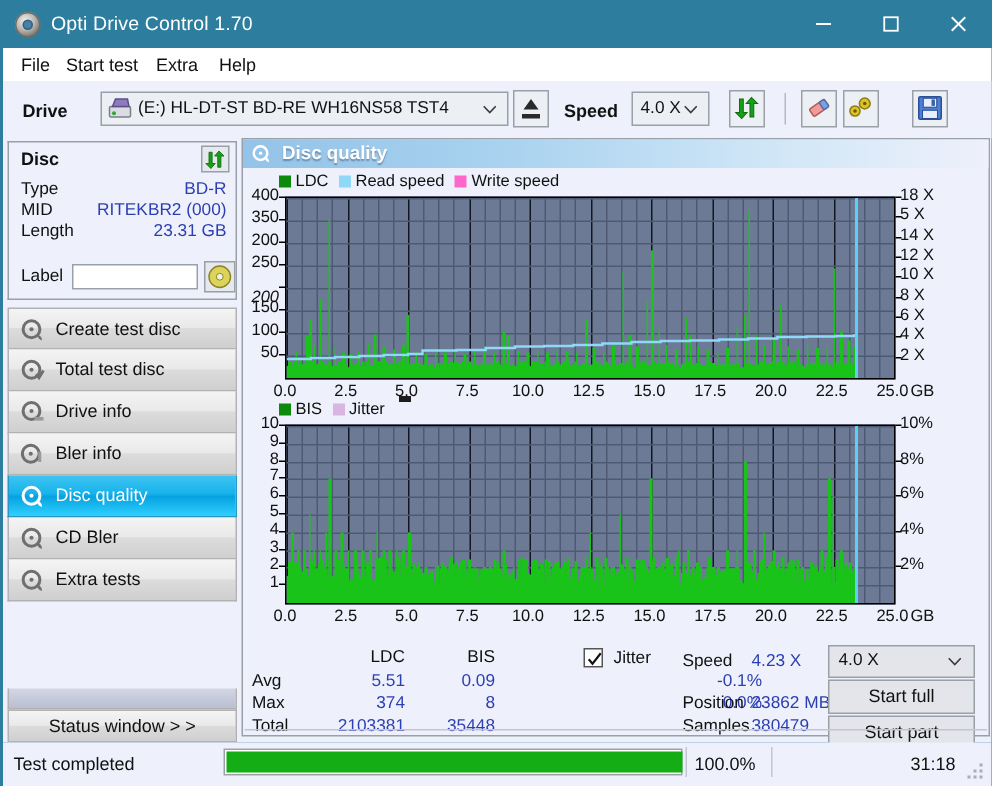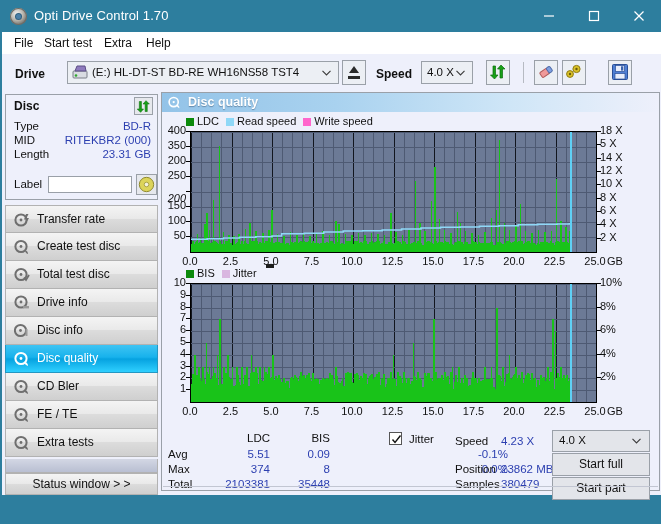--- a/index.html
+++ b/index.html
@@ -341,28 +341,20 @@
         <input class="label-input" type="text" value="" placeholder="" style="">
         <div class="label-cd">
           <svg width="17" height="17" viewBox="0 0 18 18" style="margin:1px 0 0 1px">
             <circle cx="9" cy="9" r="7.6" fill="#dcd45a" stroke="#8a8427"></circle>
             <circle cx="9" cy="9" r="2.4" fill="#f4f2dd" stroke="#8a8427" stroke-width=".7"></circle>
           </svg>
         </div>
       </div>
 
       <div class="nav">
-        <div class="navbtn">
-          <svg class="nico" viewBox="0 0 16 16">
-            <circle cx="7" cy="8" r="5.6" fill="none" stroke="#6f6f6f" stroke-width="2"></circle>
-            <circle cx="7" cy="8" r="1.4" fill="#6f6f6f"></circle>
-            <path d="M12 2 L14.5 2 L12.5 6 L15 6 L11 13 L12 7.5 L10 7.5 Z" fill="#6f6f6f"></path>
-          </svg>
-          <span class="nlbl">Transfer rate</span>
-        </div>
         <div class="navbtn">
           <svg class="nico" viewBox="0 0 16 16">
             <circle cx="7" cy="7.5" r="5.6" fill="none" stroke="#6f6f6f" stroke-width="2"></circle>
             <circle cx="7" cy="7.5" r="1.4" fill="#6f6f6f"></circle>
             <path d="M11 11 q3 1 3 4 q-3 -1 -3 -4" fill="#6f6f6f"></path>
           </svg>
           <span class="nlbl">Create test disc</span>
         </div>
         <div class="navbtn">
           <svg class="nico" viewBox="0 0 16 16">
@@ -379,45 +371,37 @@
             <rect x="9" y="11" width="6" height="2.4" fill="#9a9a9a"></rect>
           </svg>
           <span class="nlbl">Drive info</span>
         </div>
         <div class="navbtn">
           <svg class="nico" viewBox="0 0 16 16">
             <circle cx="6.5" cy="7.5" r="5.6" fill="none" stroke="#6f6f6f" stroke-width="2"></circle>
             <circle cx="6.5" cy="7.5" r="1.4" fill="#6f6f6f"></circle>
             <rect x="11.5" y="6" width="2" height="7" fill="#9a9a9a"></rect>
           </svg>
-          <span class="nlbl">Disc info</span>
+          <span class="nlbl">Bler info</span>
         </div>
         <div class="navbtn active">
           <svg class="nico" viewBox="0 0 16 16">
             <circle cx="7" cy="7.5" r="5.6" fill="none" stroke="#ffffff" stroke-width="2"></circle>
             <circle cx="7" cy="7.5" r="1.4" fill="#ffffff"></circle>
             <path d="M10.5 10.5 q3.5 1 3.5 4.5 q-3.5 -1 -3.5 -4.5" fill="#ffffff"></path>
           </svg>
           <span class="nlbl">Disc quality</span>
         </div>
         <div class="navbtn">
           <svg class="nico" viewBox="0 0 16 16">
             <circle cx="7" cy="7.5" r="5.6" fill="none" stroke="#6f6f6f" stroke-width="2"></circle>
             <circle cx="7" cy="7.5" r="1.4" fill="#6f6f6f"></circle>
             <path d="M10.5 10.5 q3.5 1 3.5 4.5 q-3.5 -1 -3.5 -4.5" fill="#6f6f6f"></path>
           </svg>
           <span class="nlbl">CD Bler</span>
-        </div>
-        <div class="navbtn">
-          <svg class="nico" viewBox="0 0 16 16">
-            <circle cx="7" cy="7.5" r="5.6" fill="none" stroke="#6f6f6f" stroke-width="2"></circle>
-            <circle cx="7" cy="7.5" r="1.4" fill="#6f6f6f"></circle>
-            <path d="M10.5 10.5 q3.5 1 3.5 4.5 q-3.5 -1 -3.5 -4.5" fill="#6f6f6f"></path>
-          </svg>
-          <span class="nlbl">FE / TE</span>
         </div>
         <div class="navbtn">
           <svg class="nico" viewBox="0 0 16 16">
             <circle cx="7" cy="7.5" r="5.6" fill="none" stroke="#6f6f6f" stroke-width="2"></circle>
             <circle cx="7" cy="7.5" r="1.4" fill="#6f6f6f"></circle>
             <path d="M10.5 10.5 q3.5 1 3.5 4.5 q-3.5 -1 -3.5 -4.5" fill="#6f6f6f"></path>
           </svg>
           <span class="nlbl">Extra tests</span>
         </div>
       </div>
@@ -1582,13 +1566,31 @@
           </svg>
         </div>
         <div class="btn" style="top:23px">Start full</div>
         <div class="btn" style="top:47px">Start part</div>
 
         <div class="stats-sep"></div>
       </div>
     </div>
   </div>
 
+  <div class="statusbar">
+    <div class="sb-text">Test completed</div>
+    <div class="sb-prog-wrap">
+      <div class="sb-prog" id="sbprog" style="width: 304px;"></div>
+    </div>
+    <div class="sb-div" style="left:455px"></div>
+    <div class="sb-pct">100.0%</div>
+    <div class="sb-div" style="left:512px"></div>
+    <div class="sb-time">31:18</div>
+    <div class="grip">
+      <i style="left:8px;top:0"></i>
+        <i style="left:4px;top:4px"></i>
+        <i style="left:8px;top:4px"></i>
+      <i style="left:0;top:8px"></i>
+        <i style="left:4px;top:8px"></i>
+        <i style="left:8px;top:8px"></i>
+    </div>
+  </div>
 </div>
 
 </body></html>

